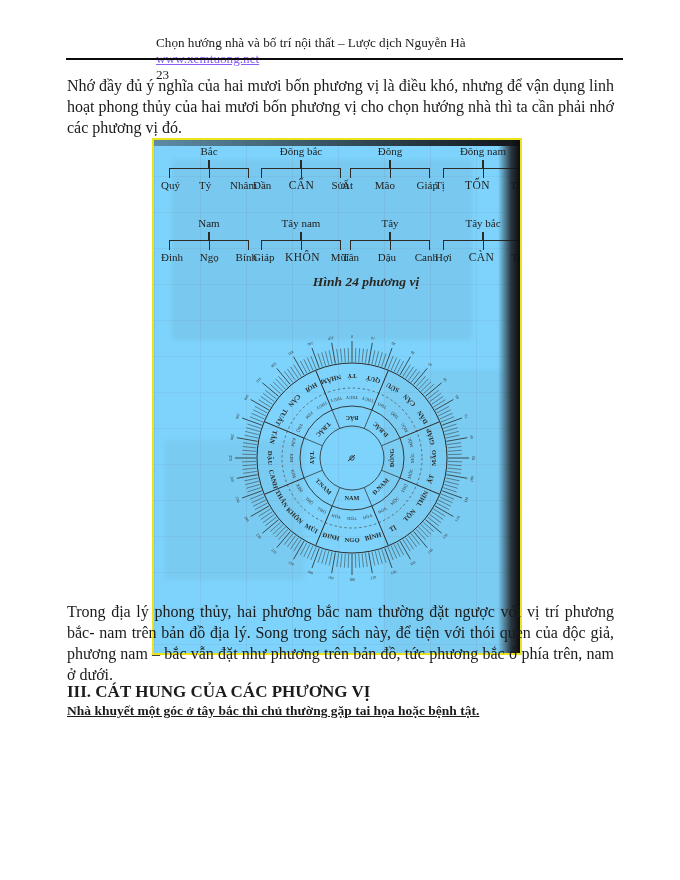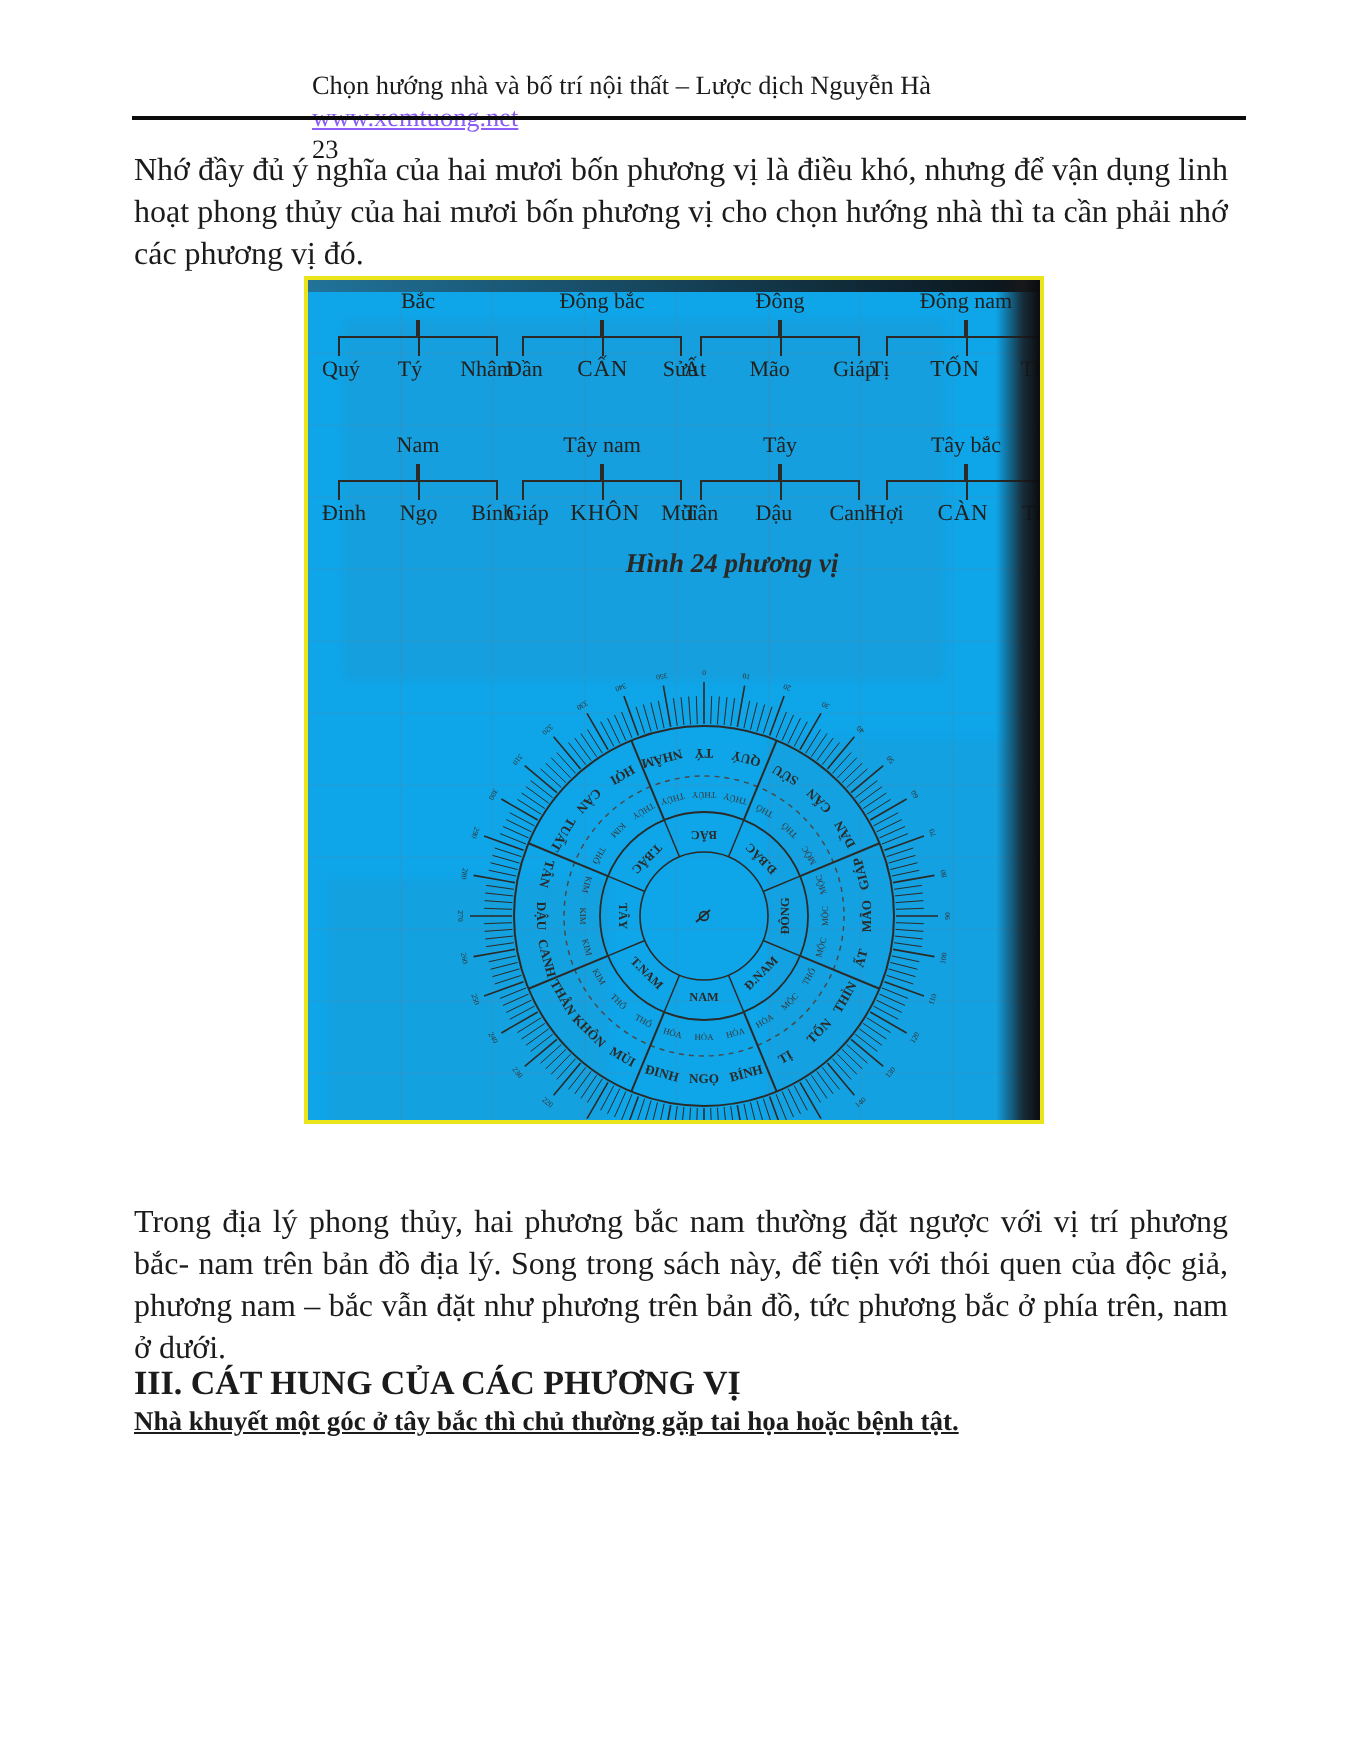--- a/index.html
+++ b/index.html
@@ -33,23 +33,23 @@
   .heading{
     position:absolute;left:67px;top:682px;
     font-size:17px;font-weight:bold;white-space:nowrap;
   }
   .lead{
     position:absolute;left:67px;top:703px;
     font-size:13.5px;font-weight:bold;text-decoration:underline;white-space:nowrap;
   }
   
   .figure{
-    position:absolute;left:152px;top:138px;width:370px;height:424px;
+    position:absolute;left:152px;top:138px;width:370px;height:517px;
     box-sizing:border-box;border:2px solid #ece41a;
-    background:#0ea5e9;
+    background:#7dd3fc;
     overflow:hidden;
   }
   .ghost{
     position:absolute;left:0;top:0;right:0;bottom:0;
     background:
       repeating-linear-gradient(to right, rgba(110,122,142,.13) 0 1px, transparent 1px 46px),
       repeating-linear-gradient(to bottom, rgba(110,122,142,.11) 0 1px, transparent 1px 36px);
   }
   .smudge{position:absolute;background:rgba(92,112,128,.10);filter:blur(2px);border-radius:3px;}
   .sm1{left:18px;top:20px;width:300px;height:180px;}

